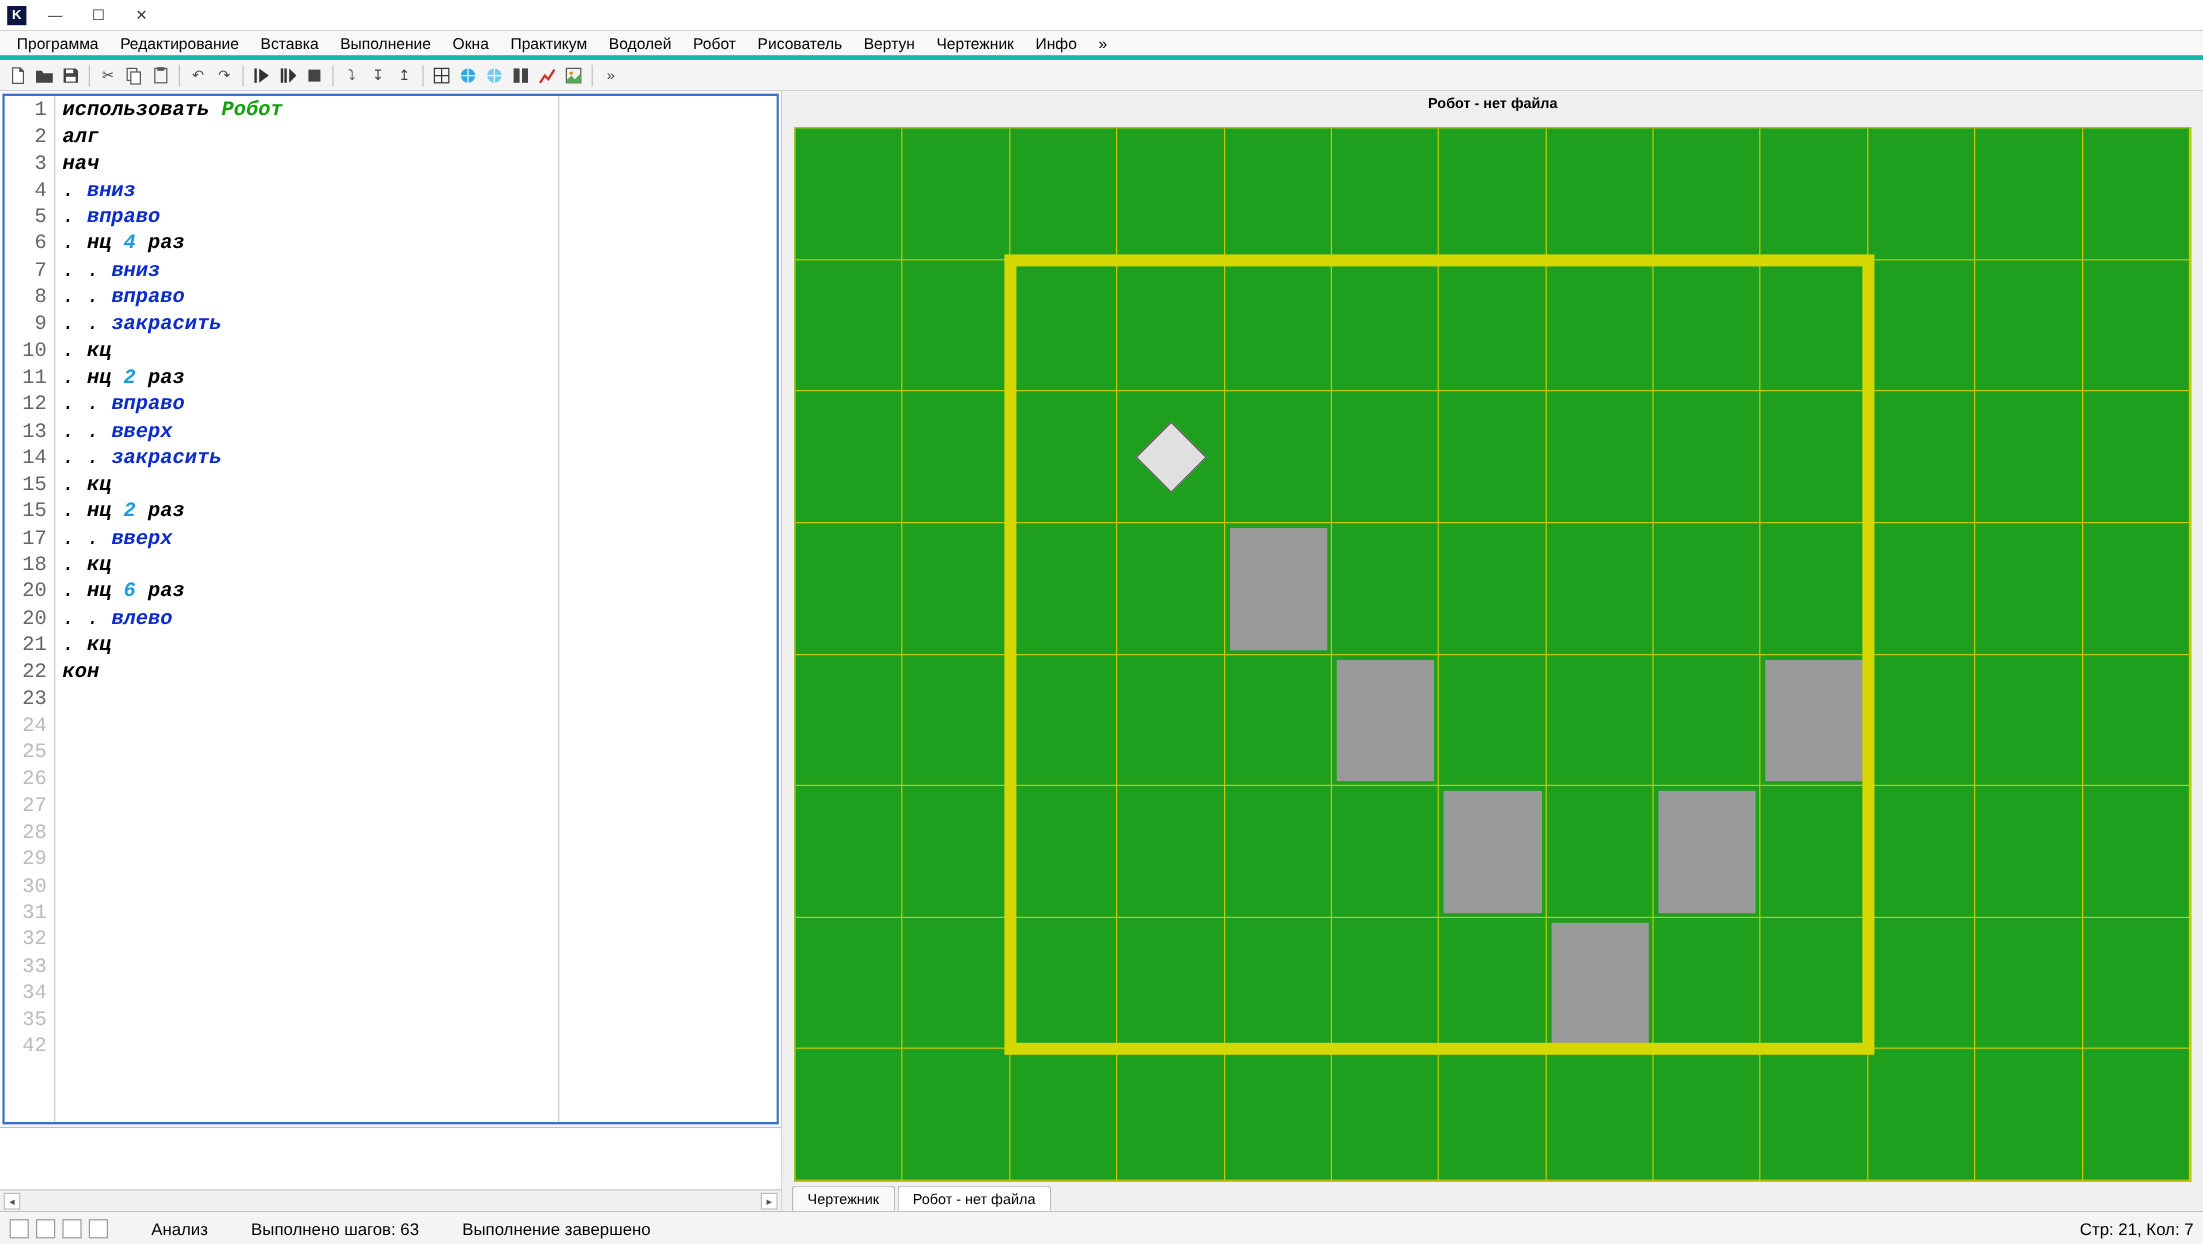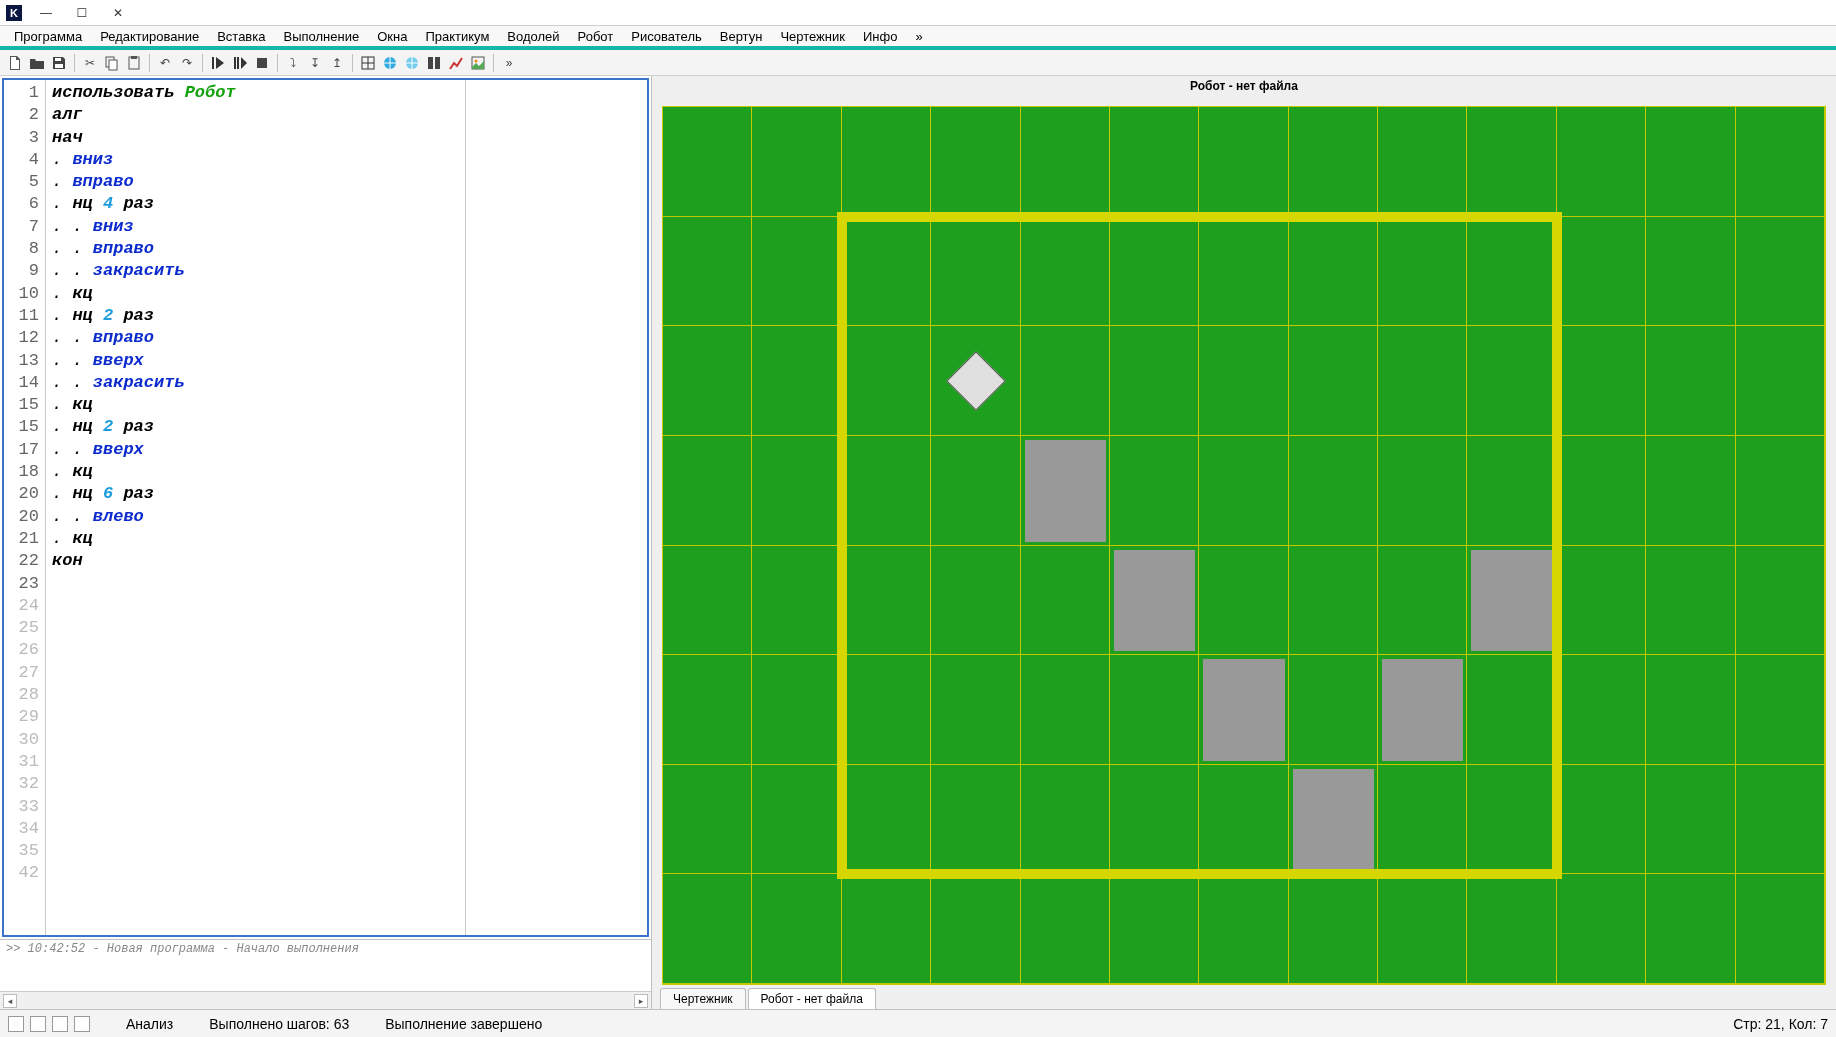--- a/index.html
+++ b/index.html
@@ -372,21 +372,20 @@
             <div class="ln dim">33</div>
             <div class="ln dim">34</div>
             <div class="ln dim">35</div>
             <div class="ln dim">42</div>
           </div>
         <div class="code" id="code"><div class="line"><span class="kw-black">использовать </span><span class="kw-green">Робот</span></div><div class="line"><span class="kw-black">алг</span></div><div class="line"><span class="kw-black">нач</span></div><div class="line"><span>. </span><span class="kw-blue">вниз</span></div><div class="line"><span>. </span><span class="kw-blue">вправо</span></div><div class="line"><span>. </span><span class="kw-black">нц </span><span class="kw-num">4</span><span class="kw-black"> раз</span></div><div class="line"><span>. . </span><span class="kw-blue">вниз</span></div><div class="line"><span>. . </span><span class="kw-blue">вправо</span></div><div class="line"><span>. . </span><span class="kw-blue">закрасить</span></div><div class="line"><span>. </span><span class="kw-black">кц</span></div><div class="line"><span>. </span><span class="kw-black">нц </span><span class="kw-num">2</span><span class="kw-black"> раз</span></div><div class="line"><span>. . </span><span class="kw-blue">вправо</span></div><div class="line"><span>. . </span><span class="kw-blue">вверх</span></div><div class="line"><span>. . </span><span class="kw-blue">закрасить</span></div><div class="line"><span>. </span><span class="kw-black">кц</span></div><div class="line"><span>. </span><span class="kw-black">нц </span><span class="kw-num">2</span><span class="kw-black"> раз</span></div><div class="line"><span>. . </span><span class="kw-blue">вверх</span></div><div class="line"><span>. </span><span class="kw-black">кц</span></div><div class="line"><span>. </span><span class="kw-black">нц </span><span class="kw-num">6</span><span class="kw-black"> раз</span></div><div class="line"><span>. . </span><span class="kw-blue">влево</span></div><div class="line"><span>. </span><span class="kw-black">кц</span></div><div class="line"><span class="kw-black">кон</span></div><div class="line"><span></span></div></div>
         <div class="debug-pane"></div>
       </div>
     </div>
     <div class="console" id="console">
-        <div>&gt;&gt; 10:42:52 - Новая программа - Начало выполнения</div>
       </div>
     <div class="scrollbar-h">
       <span class="arrow">◂</span>
       <span class="arrow">▸</span>
     </div>
   </div>
 
   <div class="right-wrap">
     <div class="robot-title">Робот - нет файла</div>
     <div class="field-wrap">

